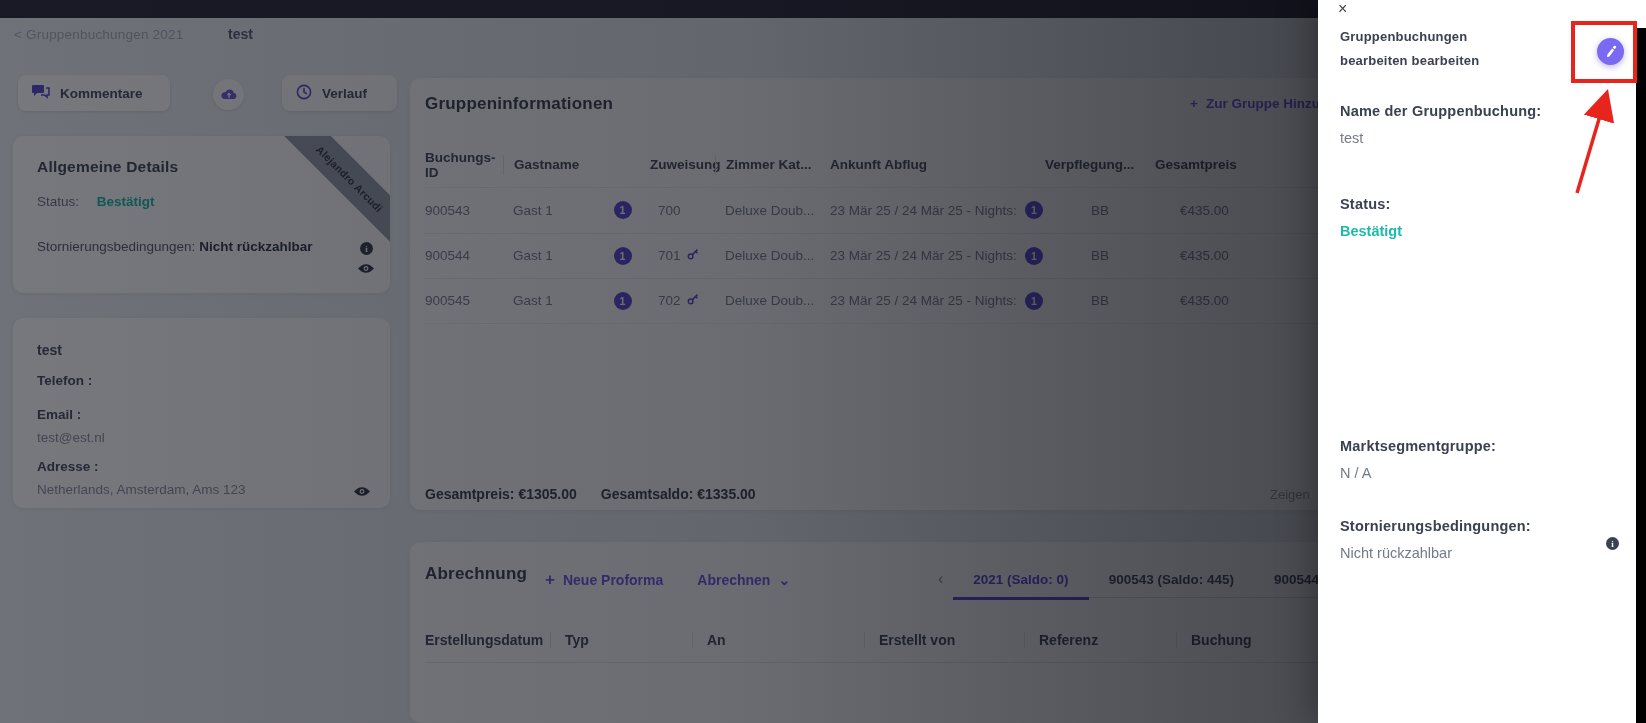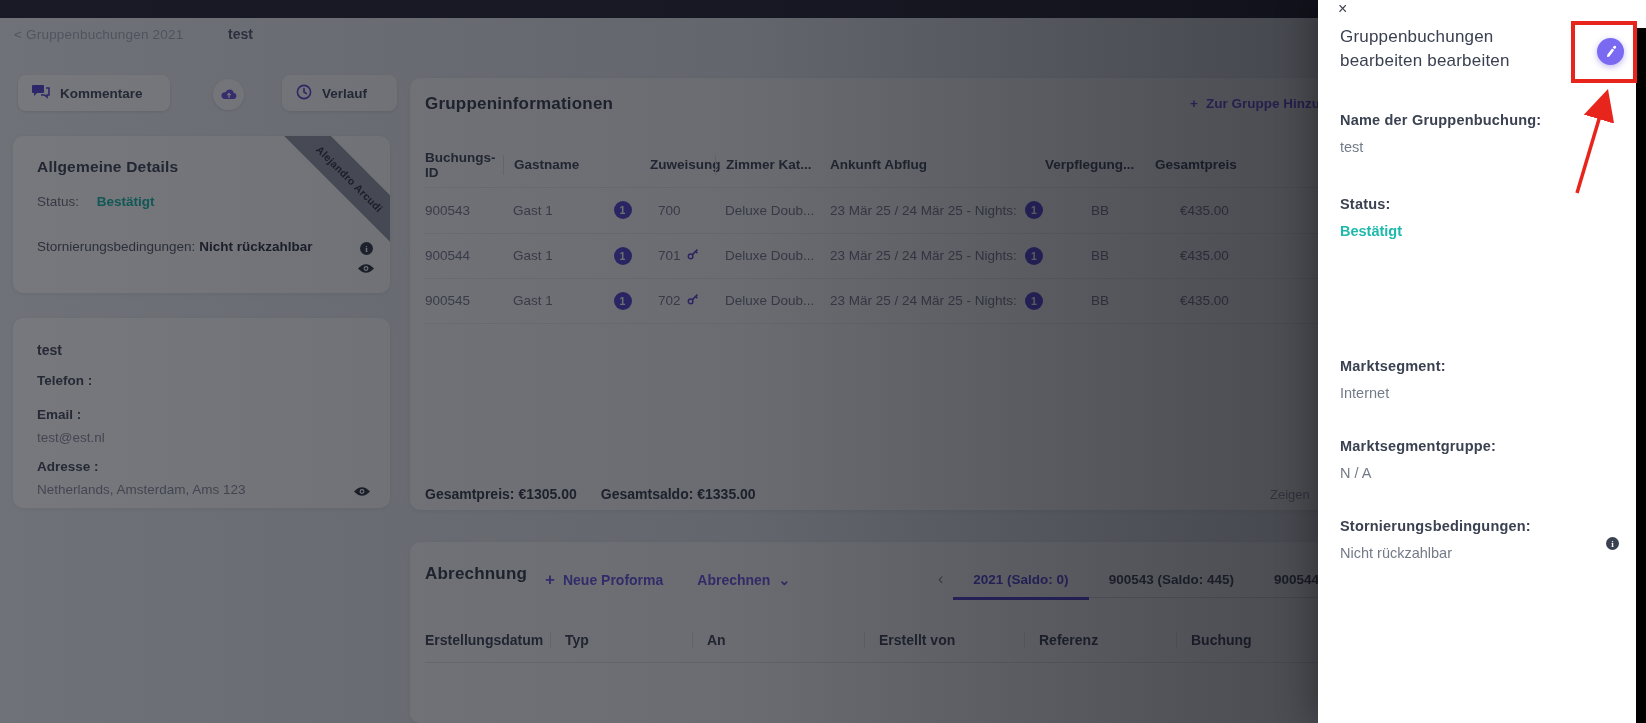--- a/index.html
+++ b/index.html
@@ -71,21 +71,21 @@
   .b-head > div:last-child { border-right:none; }
 
   
   .dim { position:absolute; inset:0; z-index:40; pointer-events:none;
          background:linear-gradient(90deg, rgba(8,10,18,.55) 0%, rgba(8,10,18,.60) 45%, rgba(5,7,14,.80) 100%); }
 
   
   .panel { position:absolute; left:1318px; top:0; width:328px; height:723px; background:#fff; z-index:60;
            box-shadow:-10px 0 30px rgba(0,0,0,.25); }
   .panel-close { position:absolute; left:20px; top:0px; font-size:16px; color:#3c4250; cursor:default; }
-  .panel-title { position:absolute; left:22px; top:25px; font-size:17px; font-weight:400; color:#3a4150; line-height:24px; letter-spacing:.2px; }
+  .panel-title { position:absolute; left:22px; top:25px; font-size:13px; font-weight:700; color:#3a4150; line-height:24px; letter-spacing:.2px; }
   .p-field { position:absolute; left:22px; width:280px; }
   .p-label { font-size:14.5px; font-weight:700; color:#3a4150; letter-spacing:.2px; }
   .p-value { margin-top:11px; font-size:14.5px; color:#737a88; }
   .p-value.teal { color:#1db9ac; font-weight:700; }
   .fab { position:absolute; left:1597px; top:38px; width:27px; height:27px; border-radius:50%; background:#7a6af2;
          display:flex; align-items:center; justify-content:center; z-index:70; box-shadow:0 2px 6px rgba(90,70,220,.4); }
   .panel-info { position:absolute; left:1606px; top:537px; z-index:70; }
 
   
   .edge-strip { position:absolute; left:1636px; top:28px; width:10px; height:695px; background:#000; z-index:120; }
@@ -293,31 +293,27 @@
 
   <div class="dim"></div>
 
   <div class="panel">
     <div class="panel-close">×</div>
     <div class="panel-title">
       <div>Gruppenbuchungen</div>
       <div>bearbeiten bearbeiten</div>
     </div>
 
-    <div class="p-field" style="top:112px;">
+    <div class="p-field" style="top:103px;">
       <div class="p-label">Name der Gruppenbuchung:</div>
       <div class="p-value">test</div>
     </div>
     <div class="p-field" style="top:196px;">
       <div class="p-label">Status:</div>
       <div class="p-value teal">Bestätigt</div>
-    </div>
-    <div class="p-field" style="top:358px;">
-      <div class="p-label">Marktsegment:</div>
-      <div class="p-value">Internet</div>
     </div>
     <div class="p-field" style="top:438px;">
       <div class="p-label">Marktsegmentgruppe:</div>
       <div class="p-value">N / A</div>
     </div>
     <div class="p-field" style="top:518px;">
       <div class="p-label">Stornierungsbedingungen:</div>
       <div class="p-value">Nicht rückzahlbar</div>
     </div>
   </div>

